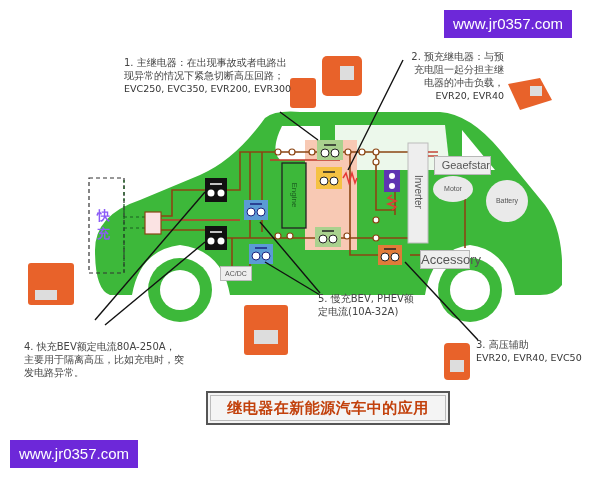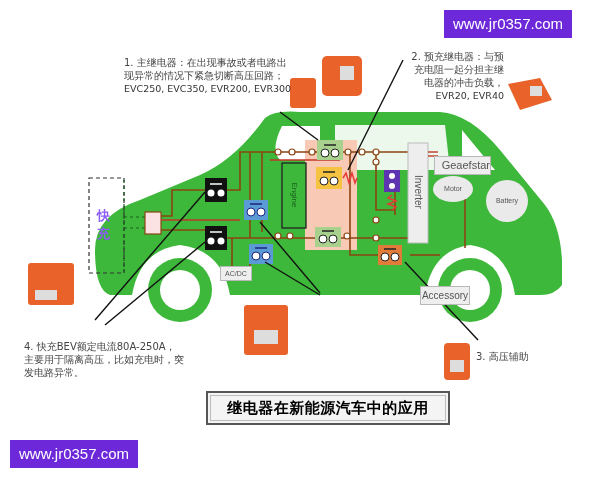--- a/index.html
+++ b/index.html
@@ -2,21 +2,21 @@
 <html><head>
 <meta charset="utf-8">
 <style>
   html,body{margin:0;padding:0;}
   body{width:600px;height:480px;background:#ffffff;position:relative;overflow:hidden;font-family:"DejaVu Sans","Liberation Sans",sans-serif;}
   .wm{position:absolute;background:#6d28d9;color:#ffffff;font-family:"Liberation Sans","DejaVu Sans",sans-serif;font-size:15px;line-height:28px;padding:0 9px;}
   .note{position:absolute;font-size:10px;line-height:13px;color:#444;}
   .note .models{color:#333;font-size:9.5px;}
   svg{position:absolute;left:0;top:0;}
   .label-box{position:absolute;background:#eeeeee;border:1px solid #b8b8b8;color:#555;font-family:"Liberation Sans","DejaVu Sans",sans-serif;font-size:11px;text-align:center;}
-  .title-box{position:absolute;left:206px;top:391px;width:240px;height:30px;border:2px solid #555;outline:1px solid #bbb;outline-offset:-5px;background:#f4f4f4;color:#000000;font-size:15px;font-weight:bold;line-height:30px;text-align:center;letter-spacing:0.5px;}
+  .title-box{position:absolute;left:206px;top:391px;width:240px;height:30px;border:2px solid #555;outline:1px solid #bbb;outline-offset:-5px;background:#f4f4f4;color:#c2410c;font-size:15px;font-weight:bold;line-height:30px;text-align:center;letter-spacing:0.5px;}
   .circle-label{position:absolute;border-radius:50%;background:#eaeaea;font-size:7px;color:#555;text-align:center;font-family:"Liberation Sans",sans-serif;}
   .kc{position:absolute;left:97px;top:207px;font-size:13px;font-weight:bold;color:#8b5cf6;line-height:18px;width:16px;}
 </style>
 </head>
 <body>
 
 <div class="wm" style="left:444px;top:10px;">www.jr0357.com</div>
 
 <svg width="600" height="480" viewBox="0 0 600 480">
 
@@ -171,42 +171,44 @@
     <rect x="444" y="343" width="26" height="37" rx="4" fill="#e8622a"></rect>
     <rect x="450" y="360" width="14" height="12" fill="#ddd"></rect>
   </g>
 </svg>
 
 <div class="circle-label" style="left:433px;top:176px;width:40px;height:26px;line-height:26px;">Motor</div>
 <div class="circle-label" style="left:486px;top:180px;width:42px;height:42px;line-height:42px;">Battery</div>
 
 <div class="label-box" style="left:434px;top:156px;width:55px;height:17px;line-height:17px;text-align:right;">Geaefstar</div>
 <div class="label-box" style="left:385px;top:185px;width:65px;height:14px;line-height:14px;transform:rotate(90deg);background:transparent;border:none;font-size:10px;">Inverter</div>
-<div class="label-box" style="left:420px;top:250px;width:48px;height:17px;line-height:17px;font-size:10px;margin-top:36px;">Accessory</div>
+<div class="label-box" style="left:420px;top:250px;width:48px;height:17px;line-height:17px;font-size:13px;">Accessory</div>
 <div class="label-box" style="left:220px;top:266px;width:30px;height:13px;line-height:13px;font-size:7px;">AC/DC</div>
 <div class="label-box" style="left:264px;top:190px;width:60px;height:10px;line-height:10px;font-size:8px;transform:rotate(90deg);background:transparent;border:none;color:#1b5e20;">Engine</div>
 
 <div class="kc">快充</div>
 
 <div class="note" style="left:124px;top:56px;width:168px;">
   <div>1. 主继电器：在出现事故或者电路出现异常的情况下紧急切断高压回路；</div>
   <div class="models">EVC250, EVC350, EVR200, EVR300</div>
 </div>
 
 <div class="note" style="left:408px;top:50px;width:96px;text-align:right;">
   <div>2. 预充继电器：与预充电阻一起分担主继电器的冲击负载，</div>
   <div class="models" style="display:inline">EVR20, EVR40</div>
 </div>
 
-<div class="note" style="left:476px;top:350px;width:120px;">
+<div class="note" style="left:476px;top:338px;width:120px;">
   <div>3. 高压辅助</div>
+  <div class="models">EVR20, EVR40, EVC50</div>
 </div>
 
 <div class="note" style="left:24px;top:340px;width:160px;">
   <div>4. 快充BEV额定电流80A-250A，主要用于隔离高压，比如充电时，突发电路异常。</div>
 </div>
 
 <div class="note" style="left:318px;top:292px;width:96px;">
+  <div>5. 慢充BEV, PHEV额定电流(10A-32A)</div>
 </div>
 
 <div class="title-box">继电器在新能源汽车中的应用</div>
 
 <div class="wm" style="left:10px;top:440px;">www.jr0357.com</div>
 
 </body></html>

